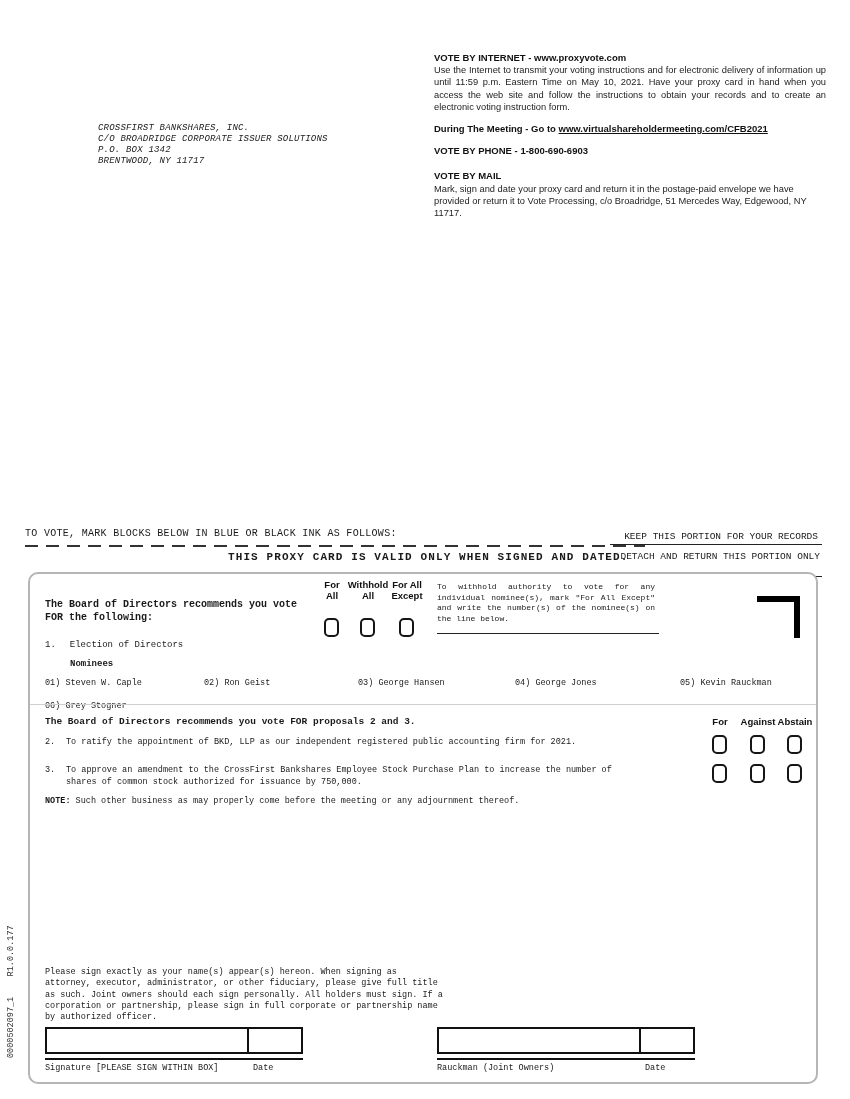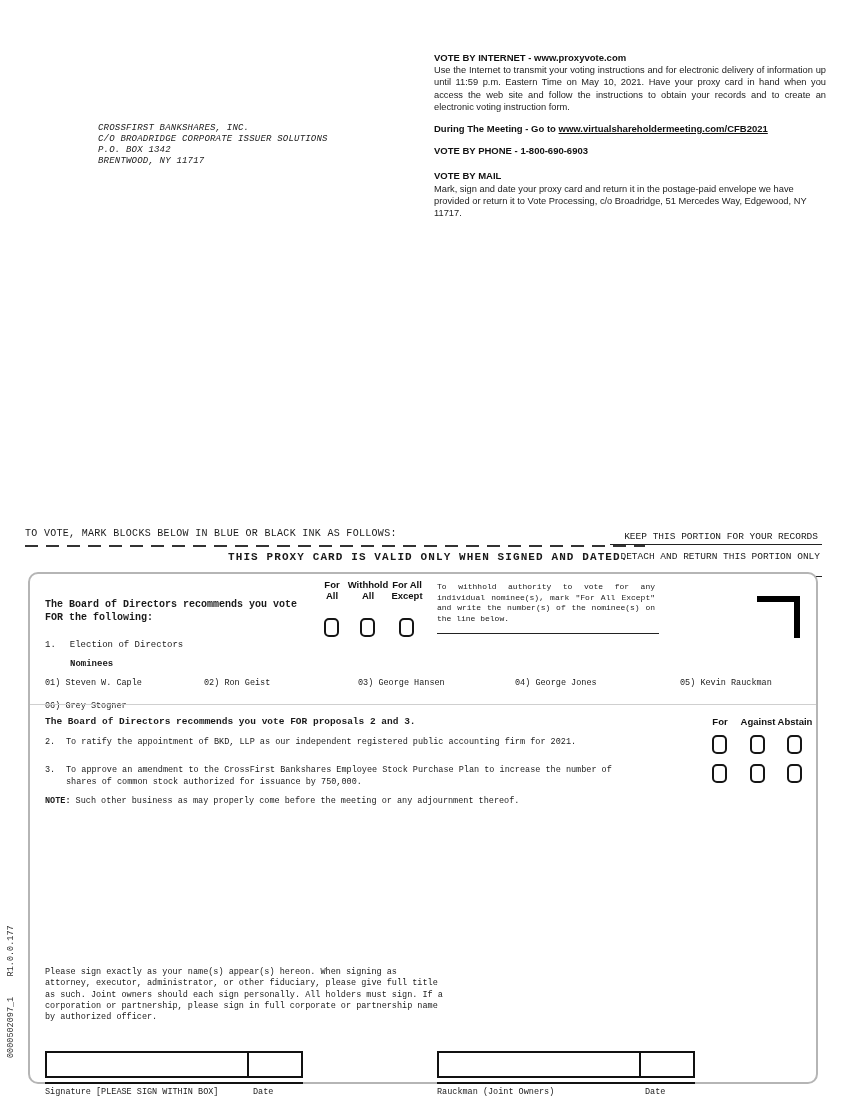--- a/index.html
+++ b/index.html
@@ -62,21 +62,21 @@
 
   .prop { left: 15px; font-size: 8.5px; line-height: 1.4; width: 580px; }
   .prop-2 { top: 163px; } .prop-3 { top: 191px; }
   .prop .pnum { position: absolute; left: 0; top: 0; }
   .prop .ptext { display: block; padding-left: 21px; width: 579px; }
   .note-line { left: 15px; top: 222px; font-size: 8.5px; }
   .note-line .nlabel { font-weight: bold; }
 
   .sig-instr { left: 15px; top: 393px; width: 400px; font-size: 8.5px; line-height: 1.33; }
 
-  .sig-group { top: 453px; margin-top: 24px; }
+  .sig-group { top: 453px; }
   .sg-left { left: 15px; } .sg-right { left: 407px; }
   .sig-boxes { display: flex; }
   .sig-box { width: 204px; height: 27px; border: 2px solid #111; background: #fff; }
   .date-box { width: 54px; height: 27px; border: 2px solid #111; border-left: none; background: #fff; }
   .sig-underline { width: 258px; height: 2px; background: #111; margin-top: 4px; }
   .sig-labels { position: relative; margin-top: 3px; font-size: 8.5px; height: 12px; }
   .date-lab { position: absolute; left: 208px; top: 0; }
 
   
   .vcode { left: 6px; top: 898px; height: 160px; writing-mode: vertical-rl; transform: rotate(180deg);

